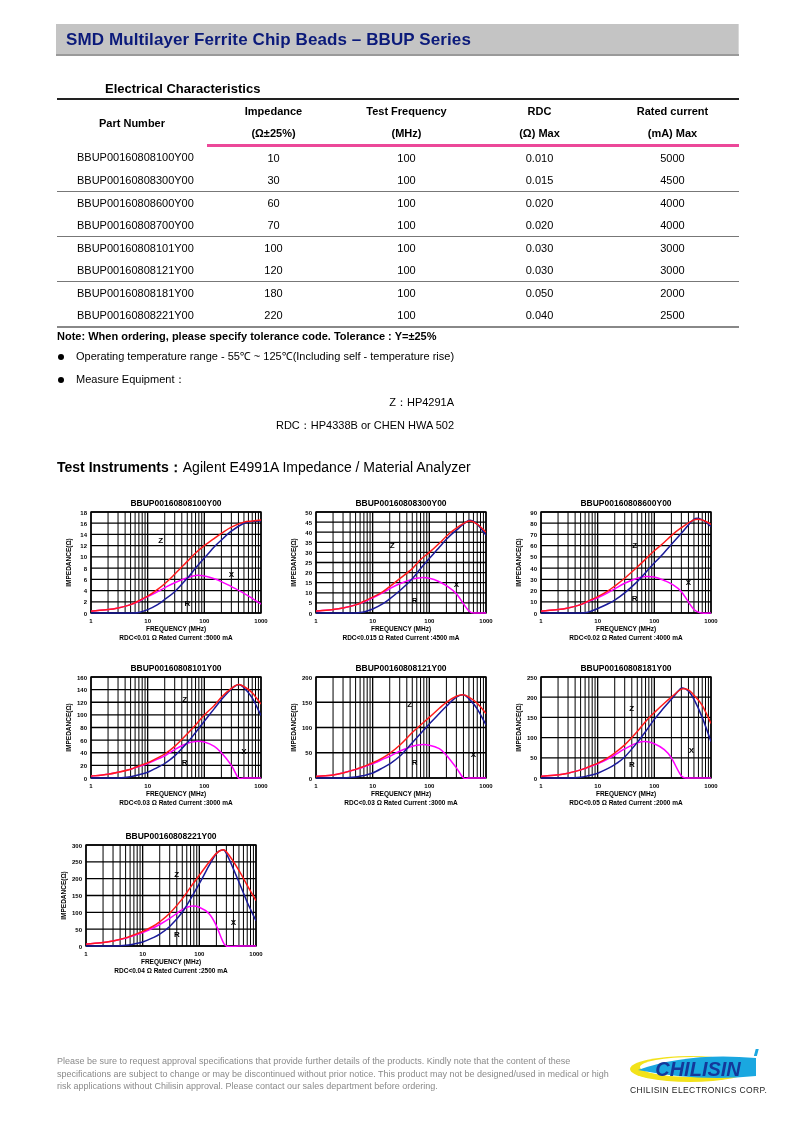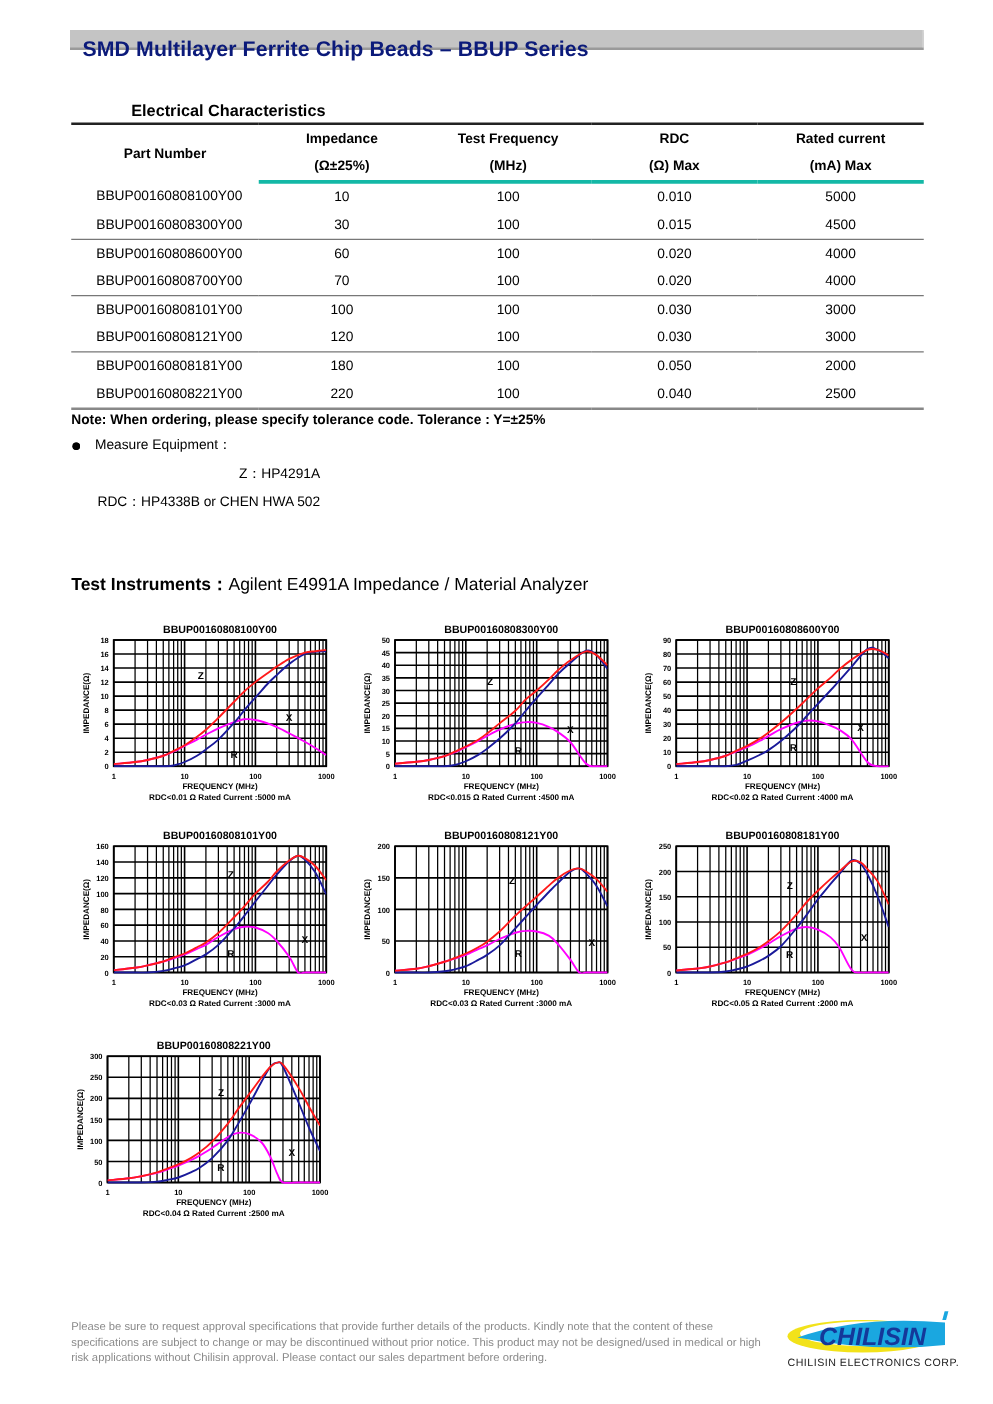--- a/index.html
+++ b/index.html
@@ -1,23 +1,23 @@
 <!DOCTYPE html>
 <html><head>
 <meta charset="utf-8">
 <style>
   html,body{margin:0;padding:0;background:#fff;}
   body{width:794px;height:1123px;position:relative;overflow:hidden;font-family:"Liberation Sans",sans-serif;color:#000;}
-  .header-bar{position:absolute;left:56px;top:24px;width:682px;height:14px;background:#c4c4c4;box-shadow:0 2px 0 #9a9a9a;border-right:1px solid #d8d8d8;}
+  .header-bar{position:absolute;left:56px;top:24px;width:682px;height:30px;background:#c4c4c4;box-shadow:0 2px 0 #9a9a9a;border-right:1px solid #d8d8d8;}
   .header-bar .title{position:absolute;left:10px;top:6px;font-size:17px;font-weight:bold;color:#0b1a7a;letter-spacing:0.1px;}
   .section-title{position:absolute;left:57px;top:81px;font-size:13px;font-weight:bold;margin-left:48px;}
   table.spec{position:absolute;left:57px;top:98px;width:682px;border-collapse:collapse;font-size:11px;}
   table.spec th{font-weight:bold;height:22px;padding:0;text-align:center;}
   table.spec thead tr:first-child th{border-top:2px solid #222;}
-  table.spec thead tr:last-child th{border-bottom:3px solid #14b8a6;}
+  table.spec thead tr:last-child th{border-bottom:3px solid #ec4899;}
   table.spec td{height:22px;padding:0;text-align:center;}
   table.spec td.pn{text-align:left;padding-left:20px;}
   table.spec tr.grp-end td{border-bottom:1px solid #777;}
   table.spec tr.last td{border-bottom:2px solid #888;}
   .note{position:absolute;left:57px;top:330px;font-size:11px;font-weight:bold;}
   .bullets{position:absolute;left:57px;top:345px;font-size:11px;line-height:23px;}
   .bullets .b{position:relative;padding-left:19px;}
   .bullets .dot{position:absolute;left:1px;top:9px;width:6px;height:6px;border-radius:50%;background:#000;}
   .bullets .sub{padding-left:21px;text-align:right;}
   .instr{position:absolute;left:57px;top:459px;font-size:14px;}
@@ -116,21 +116,21 @@
         <td>100</td>
         <td>0.040</td>
         <td>2500</td>
       </tr>
     </tbody>
 </table>
 
 <div class="note">Note: When ordering, please specify tolerance code. Tolerance : Y=±25%</div>
 
 <div class="bullets">
-  <div class="b"><span class="dot"></span></div>
+  <div class="b"><span class="dot"></span><span>Operating temperature range - 55℃ ~ 125℃(Including self - temperature rise)</span></div>
   <div class="b"><span class="dot"></span><span>Measure Equipment：</span></div>
   <div class="sub">Z：HP4291A</div>
   <div class="sub">RDC：HP4338B or CHEN HWA 502</div>
 </div>
 
 <div class="instr">
   <b>Test Instruments：</b><span>Agilent E4991A Impedance / Material Analyzer</span>
 </div>
 
 <div id="charts">

